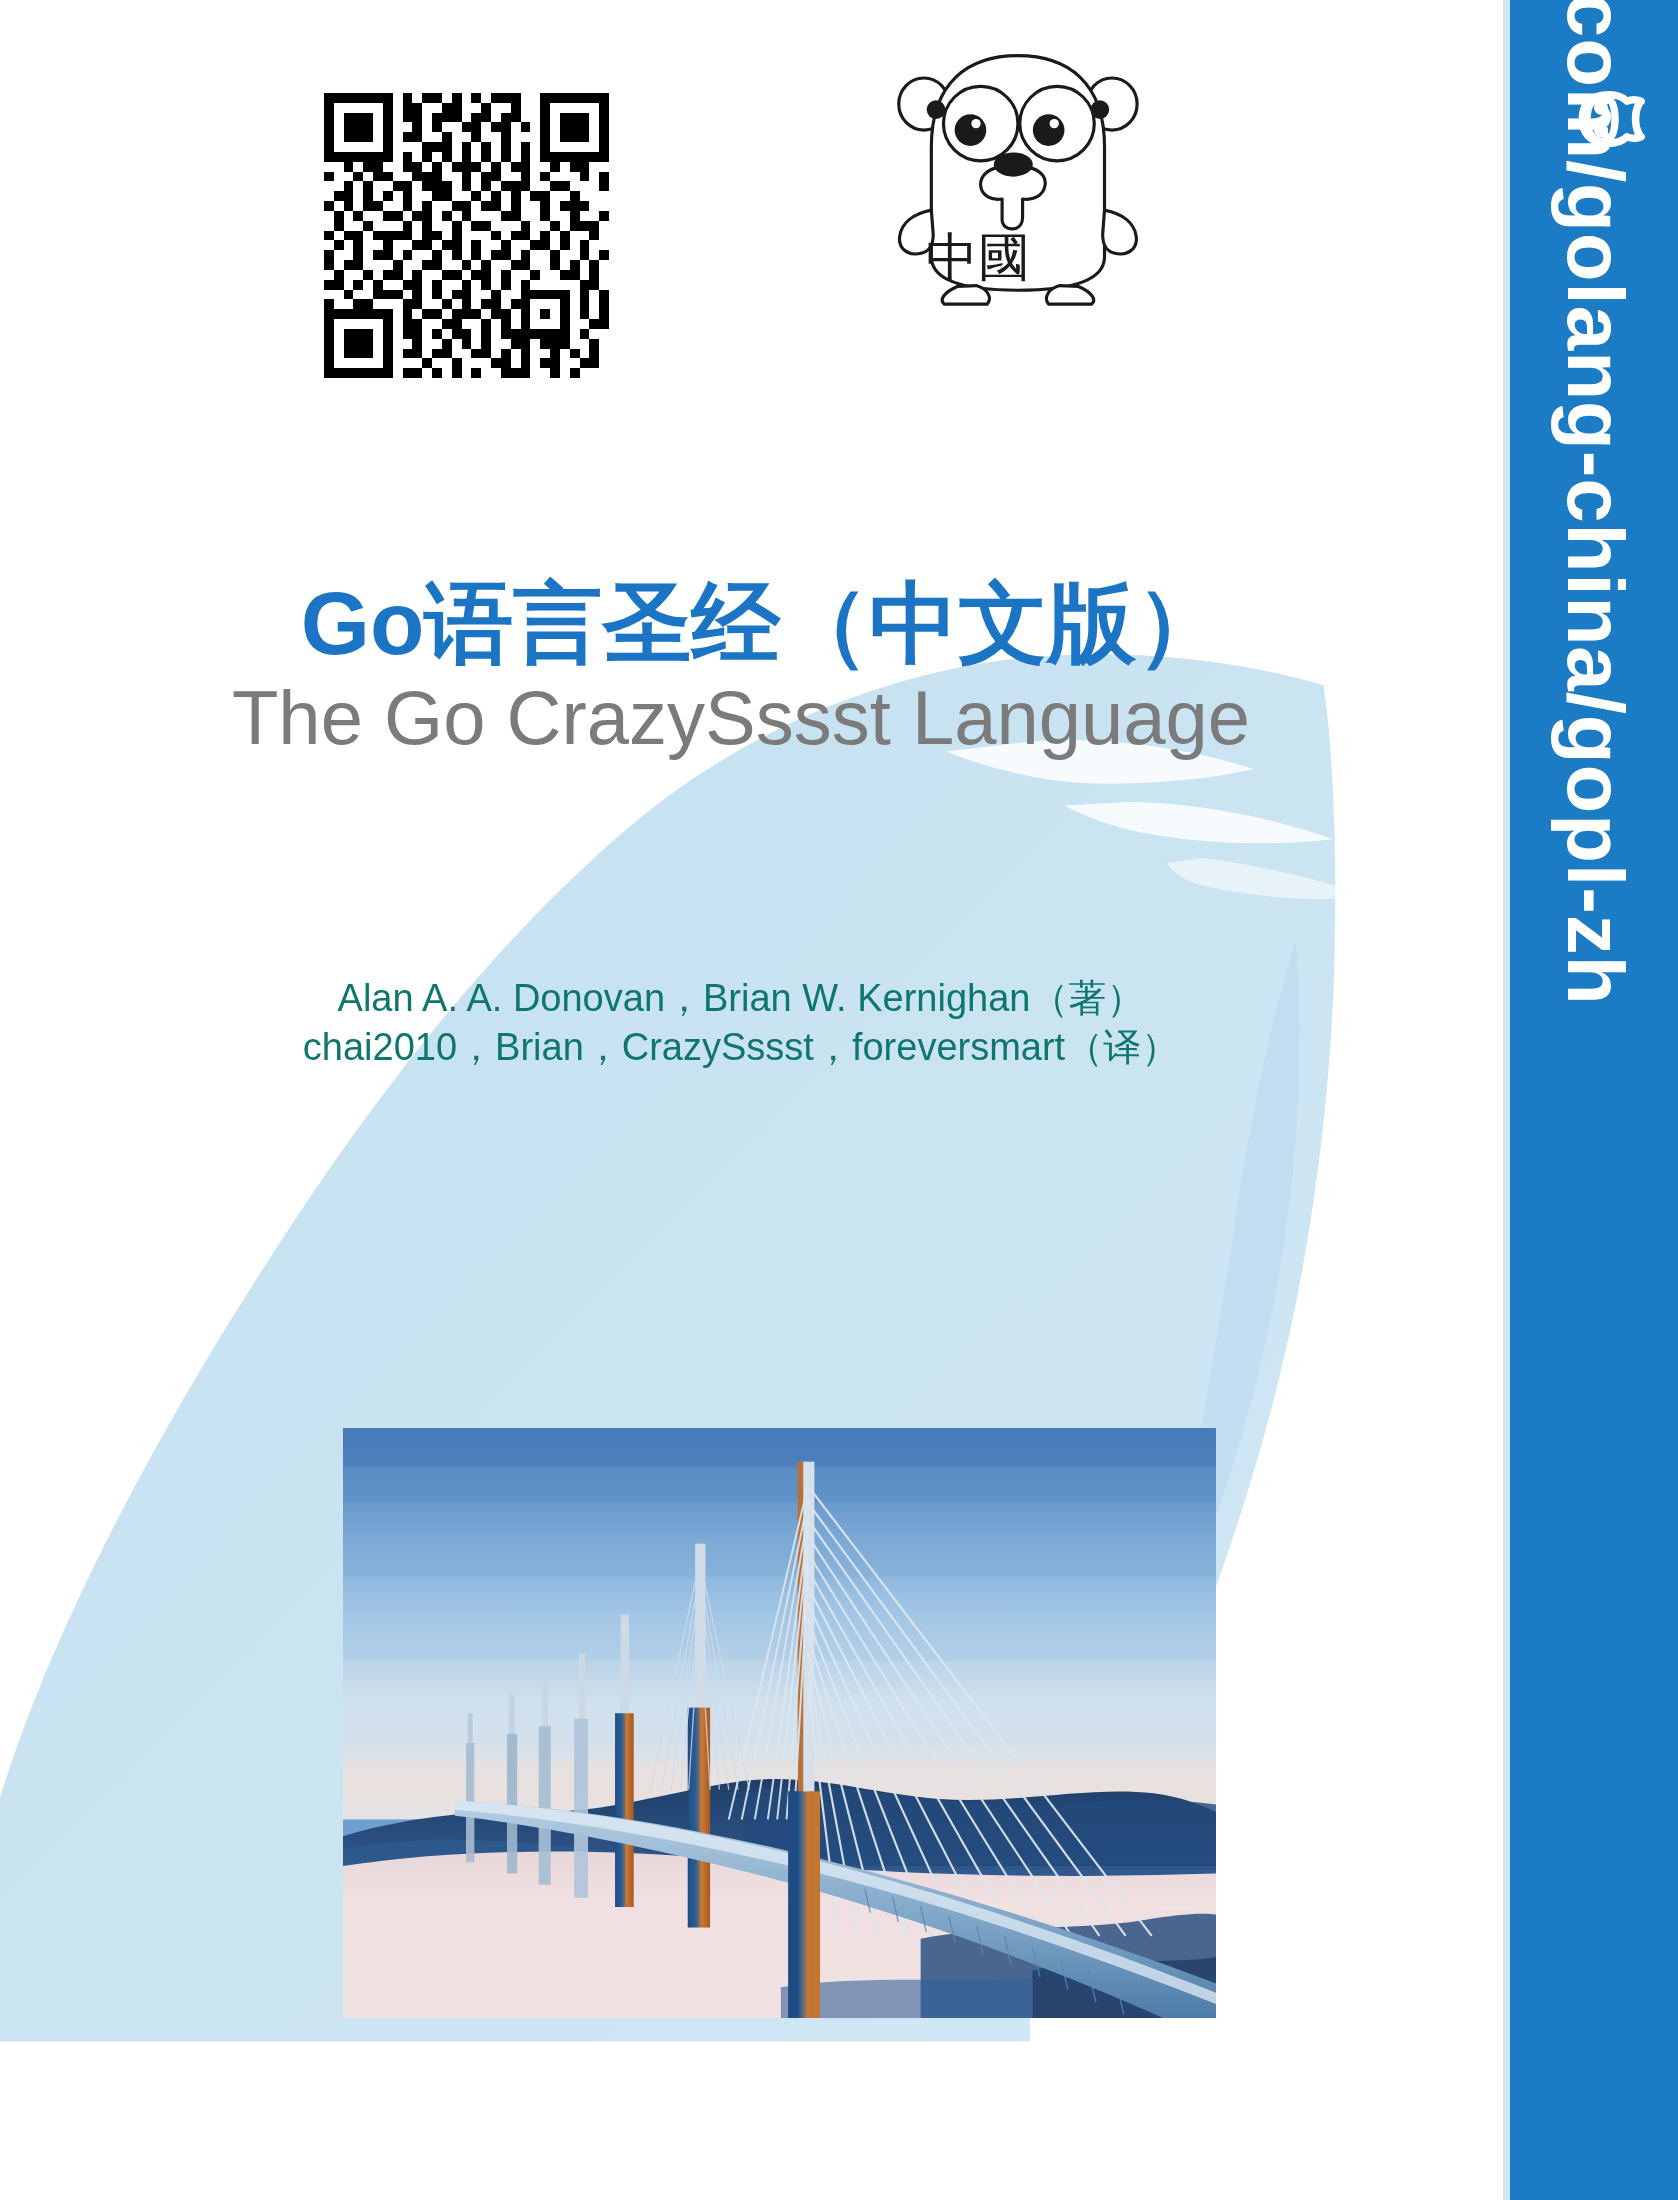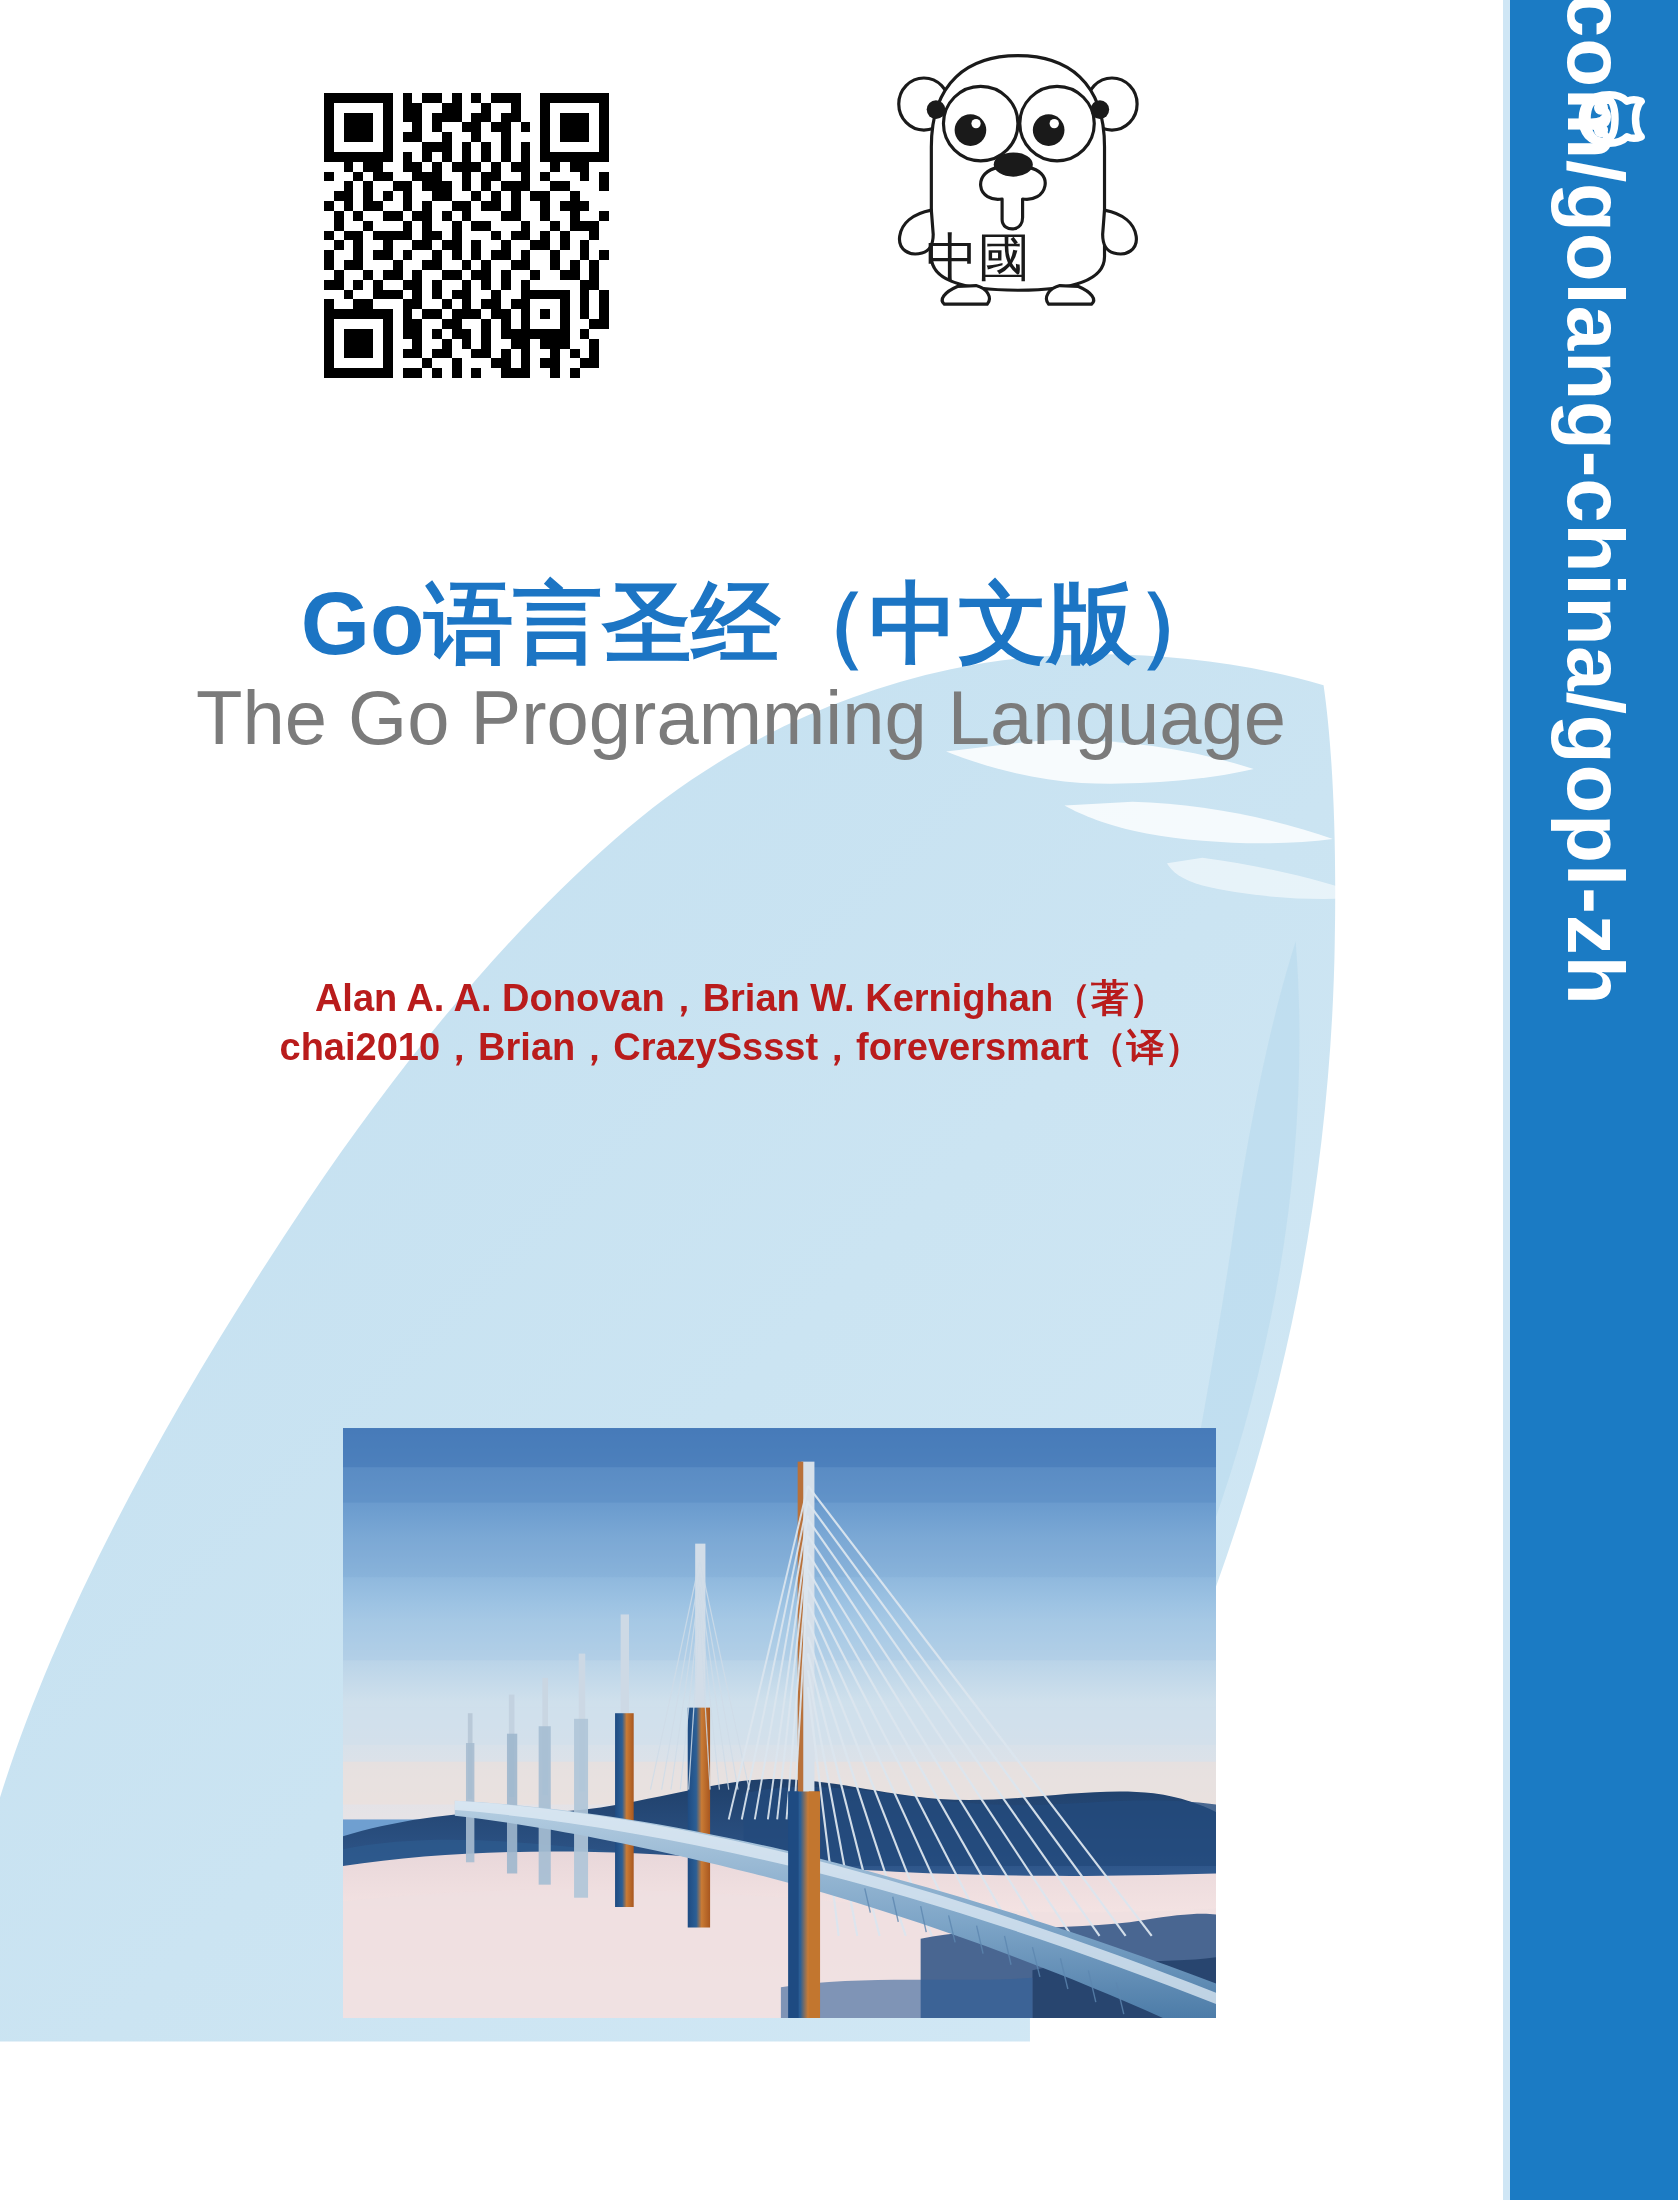--- a/index.html
+++ b/index.html
@@ -78,22 +78,21 @@
     white-space: nowrap;
   }
 
   
   #authors-block {
     position: absolute;
     left: 0;
     top: 974px;
     width: 1482px;
     text-align: center;
-    color: #b91c1c;
-    font-weight: bold;
+    color: #0f766e;
   }
   .author-line {
     font-size: 38px;
     line-height: 1.28;
     white-space: nowrap;
   }
 
   
   #bridge-photo {
     position: absolute;
@@ -490,21 +489,21 @@
       <circle cx="200" cy="93" r="5" fill="#ffffff"></circle>
 
       <ellipse cx="156" cy="137" rx="21" ry="13" fill="#1a1a1a"></ellipse>
 
       <text x="118" y="256" font-family="'DejaVu Sans', sans-serif" font-size="56" fill="#1a1a1a" text-anchor="middle">中國</text>
     </svg>
   </div>
 
   <div id="title-block">
     <div id="title-cn">Go语言圣经（中文版）</div>
-    <div id="title-en">The Go Programming Language</div>
+    <div id="title-en">The Go CrazySssst Language</div>
   </div>
 
   <div id="authors-block">
     <div class="author-line">Alan A. A. Donovan，Brian W. Kernighan（著）</div>
     <div class="author-line">chai2010，Brian，CrazySssst，foreversmart（译）</div>
   </div>
 
   <div id="bridge-photo">
     <svg width="873" height="590" viewBox="0 0 937 633" xmlns="http://www.w3.org/2000/svg">
       <defs>

